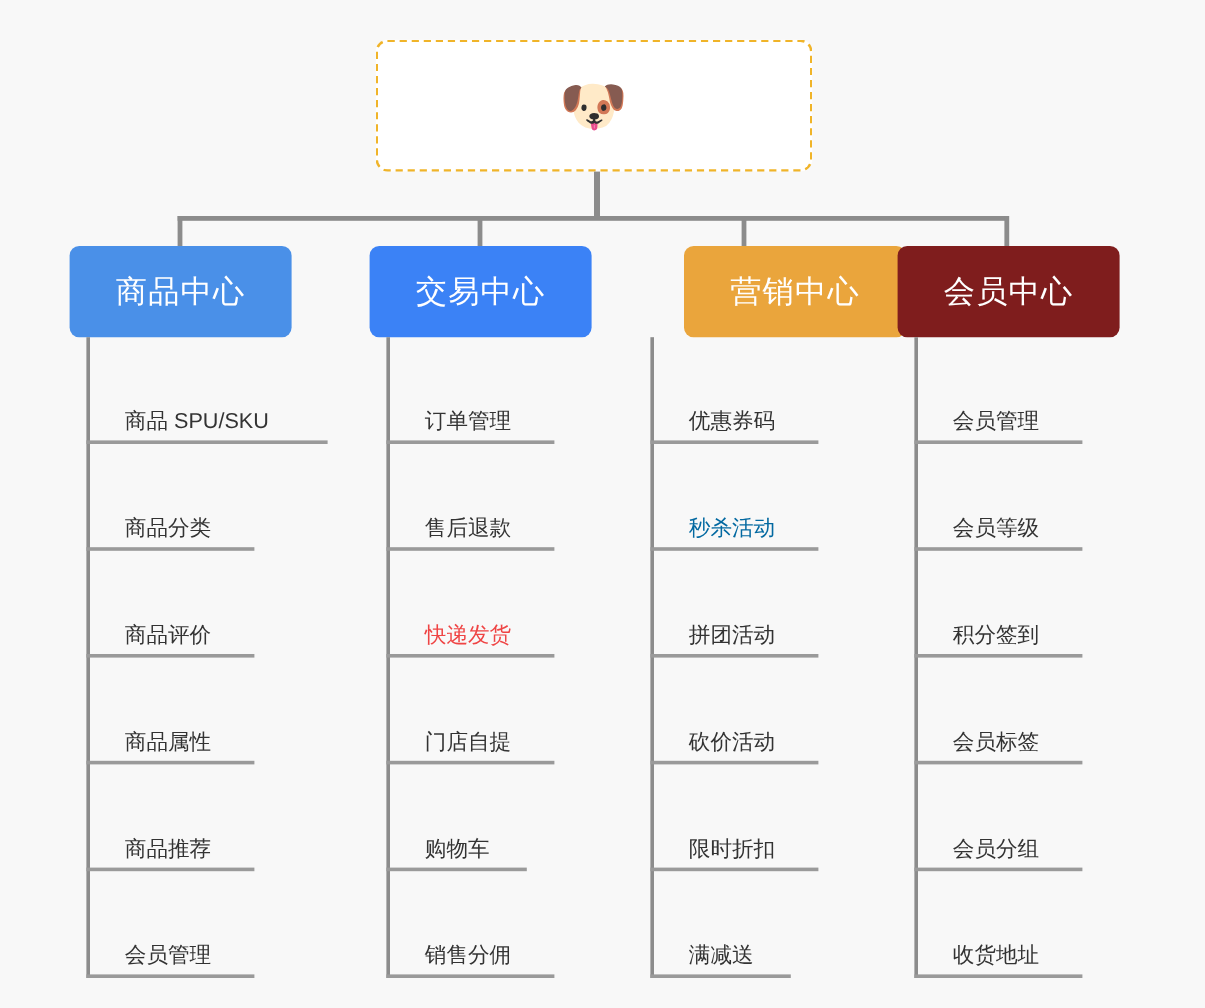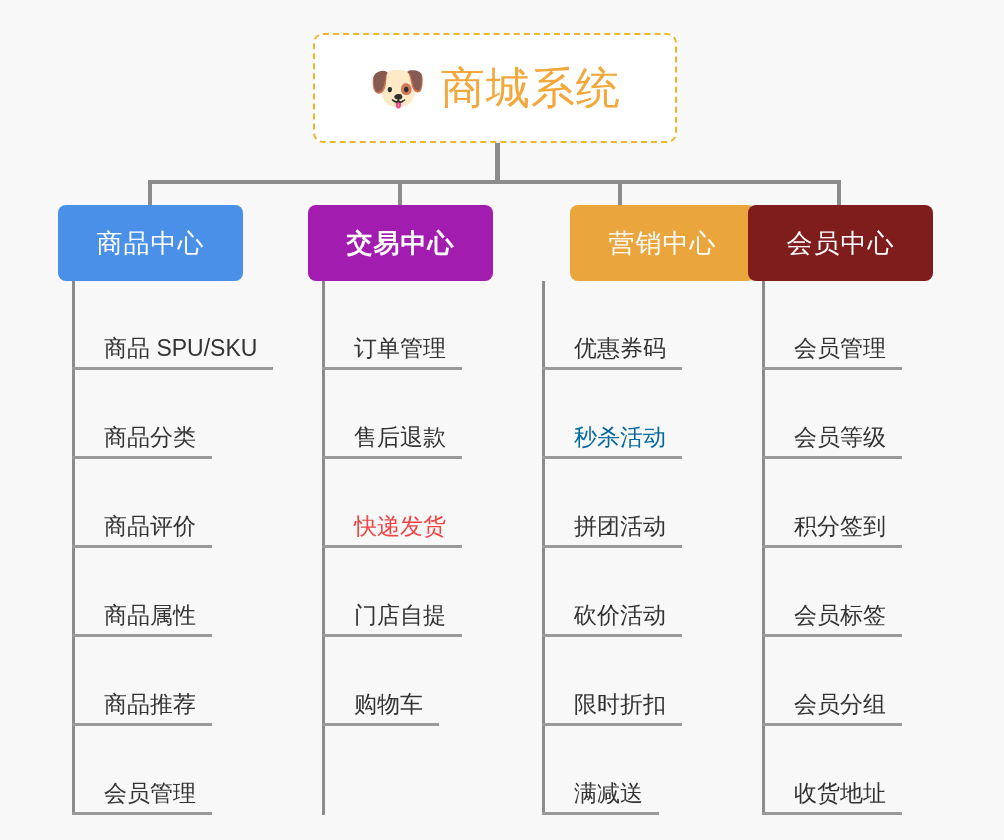--- a/index.html
+++ b/index.html
@@ -94,41 +94,40 @@
     height: 89px;
     box-sizing: border-box;
     display: flex;
     align-items: flex-end;
     padding-left: 32px;
   }
   .leaf-label {
     position: relative;
     display: inline-block;
     color: #333333;
-    font-size: 23px;
+    font-size: 18px;
     line-height: 1;
     padding-bottom: 10px;
     white-space: nowrap;
   }
   .leaf-underline {
     position: absolute;
     left: 0;
     bottom: 0;
     height: 3px;
     background: #9a9a9a;
   }
 </style>
 </head>
 <body style="background: rgb(248, 248, 248);">
 
 <div id="canvas">
 
   <div class="root-node" style="border-color: rgb(240, 180, 41); background: rgb(255, 255, 255);">
     <span class="root-emoji">🐶</span>
-    <span class="root-title" style="color: rgb(243, 168, 60);">商城系统</span>
   </div>
 
   <div class="line vline" style="left: 495px; top: 143px; width: 5px; height: 40px; background: rgb(140, 140, 140);"></div>
   <div class="line hline" style="left: 148px; top: 180px; width: 692px; height: 4px; background: rgb(140, 140, 140);"></div>
   <div class="line vline" style="left: 148px; top: 180px; height: 28px; background: rgb(140, 140, 140);"></div>
   <div class="line vline" style="left: 398px; top: 180px; height: 28px; background: rgb(140, 140, 140);"></div>
   <div class="line vline" style="left: 618px; top: 180px; height: 28px; background: rgb(140, 140, 140);"></div>
   <div class="line vline" style="left: 837px; top: 180px; height: 28px; background: rgb(140, 140, 140);"></div>
 
   <div class="branch" style="left:58px;">
@@ -158,21 +157,21 @@
         <span class="leaf-underline" style="background: rgb(154, 154, 154); width: 140px;"></span>
       </div>
       <div class="leaf">
         <span class="leaf-label" style="color: rgb(51, 51, 51);">会员管理</span>
         <span class="leaf-underline" style="background: rgb(154, 154, 154); width: 140px;"></span>
       </div>
     </div>
   </div>
 
   <div class="branch" style="left:308px;">
-    <div class="branch-header" style="background: #a21caf; font-weight: bold;">
+    <div class="branch-header" style="background: #3b82f6;">
       <span>交易中心</span>
     </div>
     <div class="branch-body">
       <div class="spine" style="background: rgb(140, 140, 140); height: 534px;"></div>
       <div class="leaf">
         <span class="leaf-label" style="color: rgb(51, 51, 51);">订单管理</span>
         <span class="leaf-underline" style="background: rgb(154, 154, 154); width: 140px;"></span>
       </div>
       <div class="leaf">
         <span class="leaf-label" style="color: rgb(51, 51, 51);">售后退款</span>
@@ -182,20 +181,24 @@
         <span class="leaf-label" style="color: #ef4444;">快递发货</span>
         <span class="leaf-underline" style="background: rgb(154, 154, 154); width: 140px;"></span>
       </div>
       <div class="leaf">
         <span class="leaf-label" style="color: rgb(51, 51, 51);">门店自提</span>
         <span class="leaf-underline" style="background: rgb(154, 154, 154); width: 140px;"></span>
       </div>
       <div class="leaf">
         <span class="leaf-label" style="color: rgb(51, 51, 51);">购物车</span>
         <span class="leaf-underline" style="background: rgb(154, 154, 154); width: 117px;"></span>
+      </div>
+      <div class="leaf">
+        <span class="leaf-label" style="color: rgb(51, 51, 51);">销售分佣</span>
+        <span class="leaf-underline" style="background: rgb(154, 154, 154); width: 140px;"></span>
       </div>
     </div>
   </div>
 
   <div class="branch" style="left:528px;">
     <div class="branch-header" style="background: rgb(234, 165, 60); margin-left: 42px;">
       <span>营销中心</span>
     </div>
     <div class="branch-body">
       <div class="spine" style="background: rgb(140, 140, 140); height: 534px;"></div>

